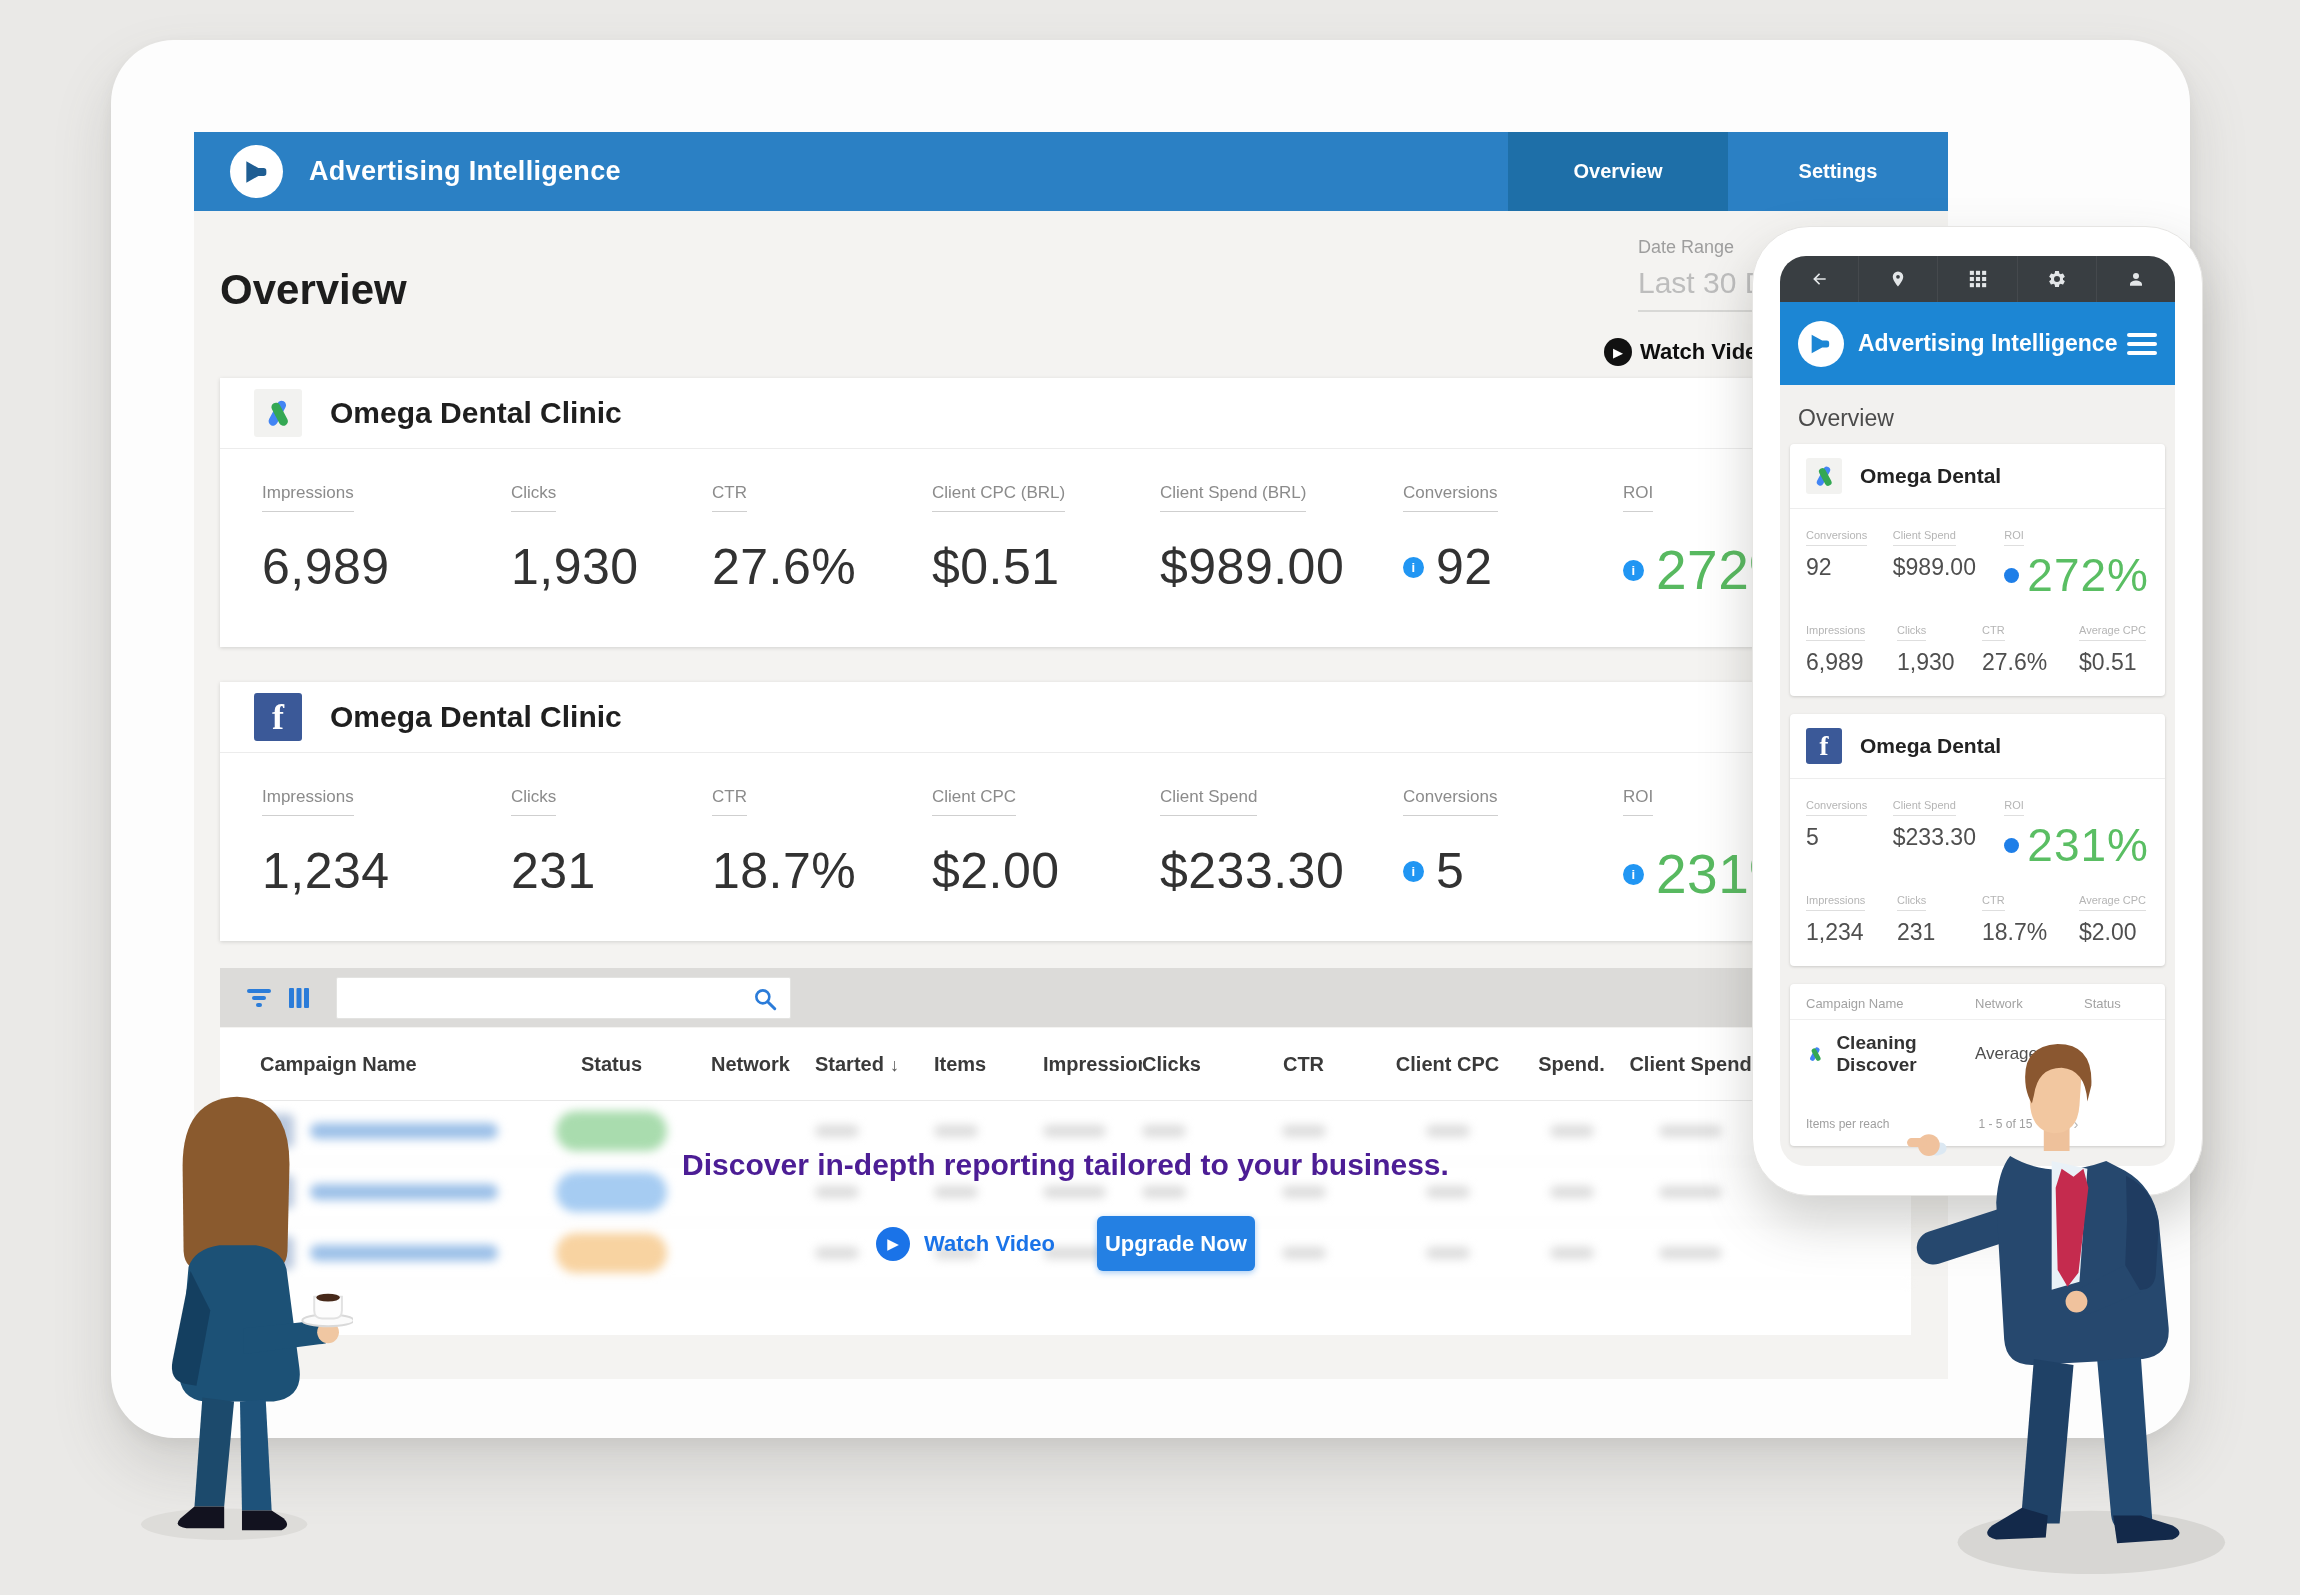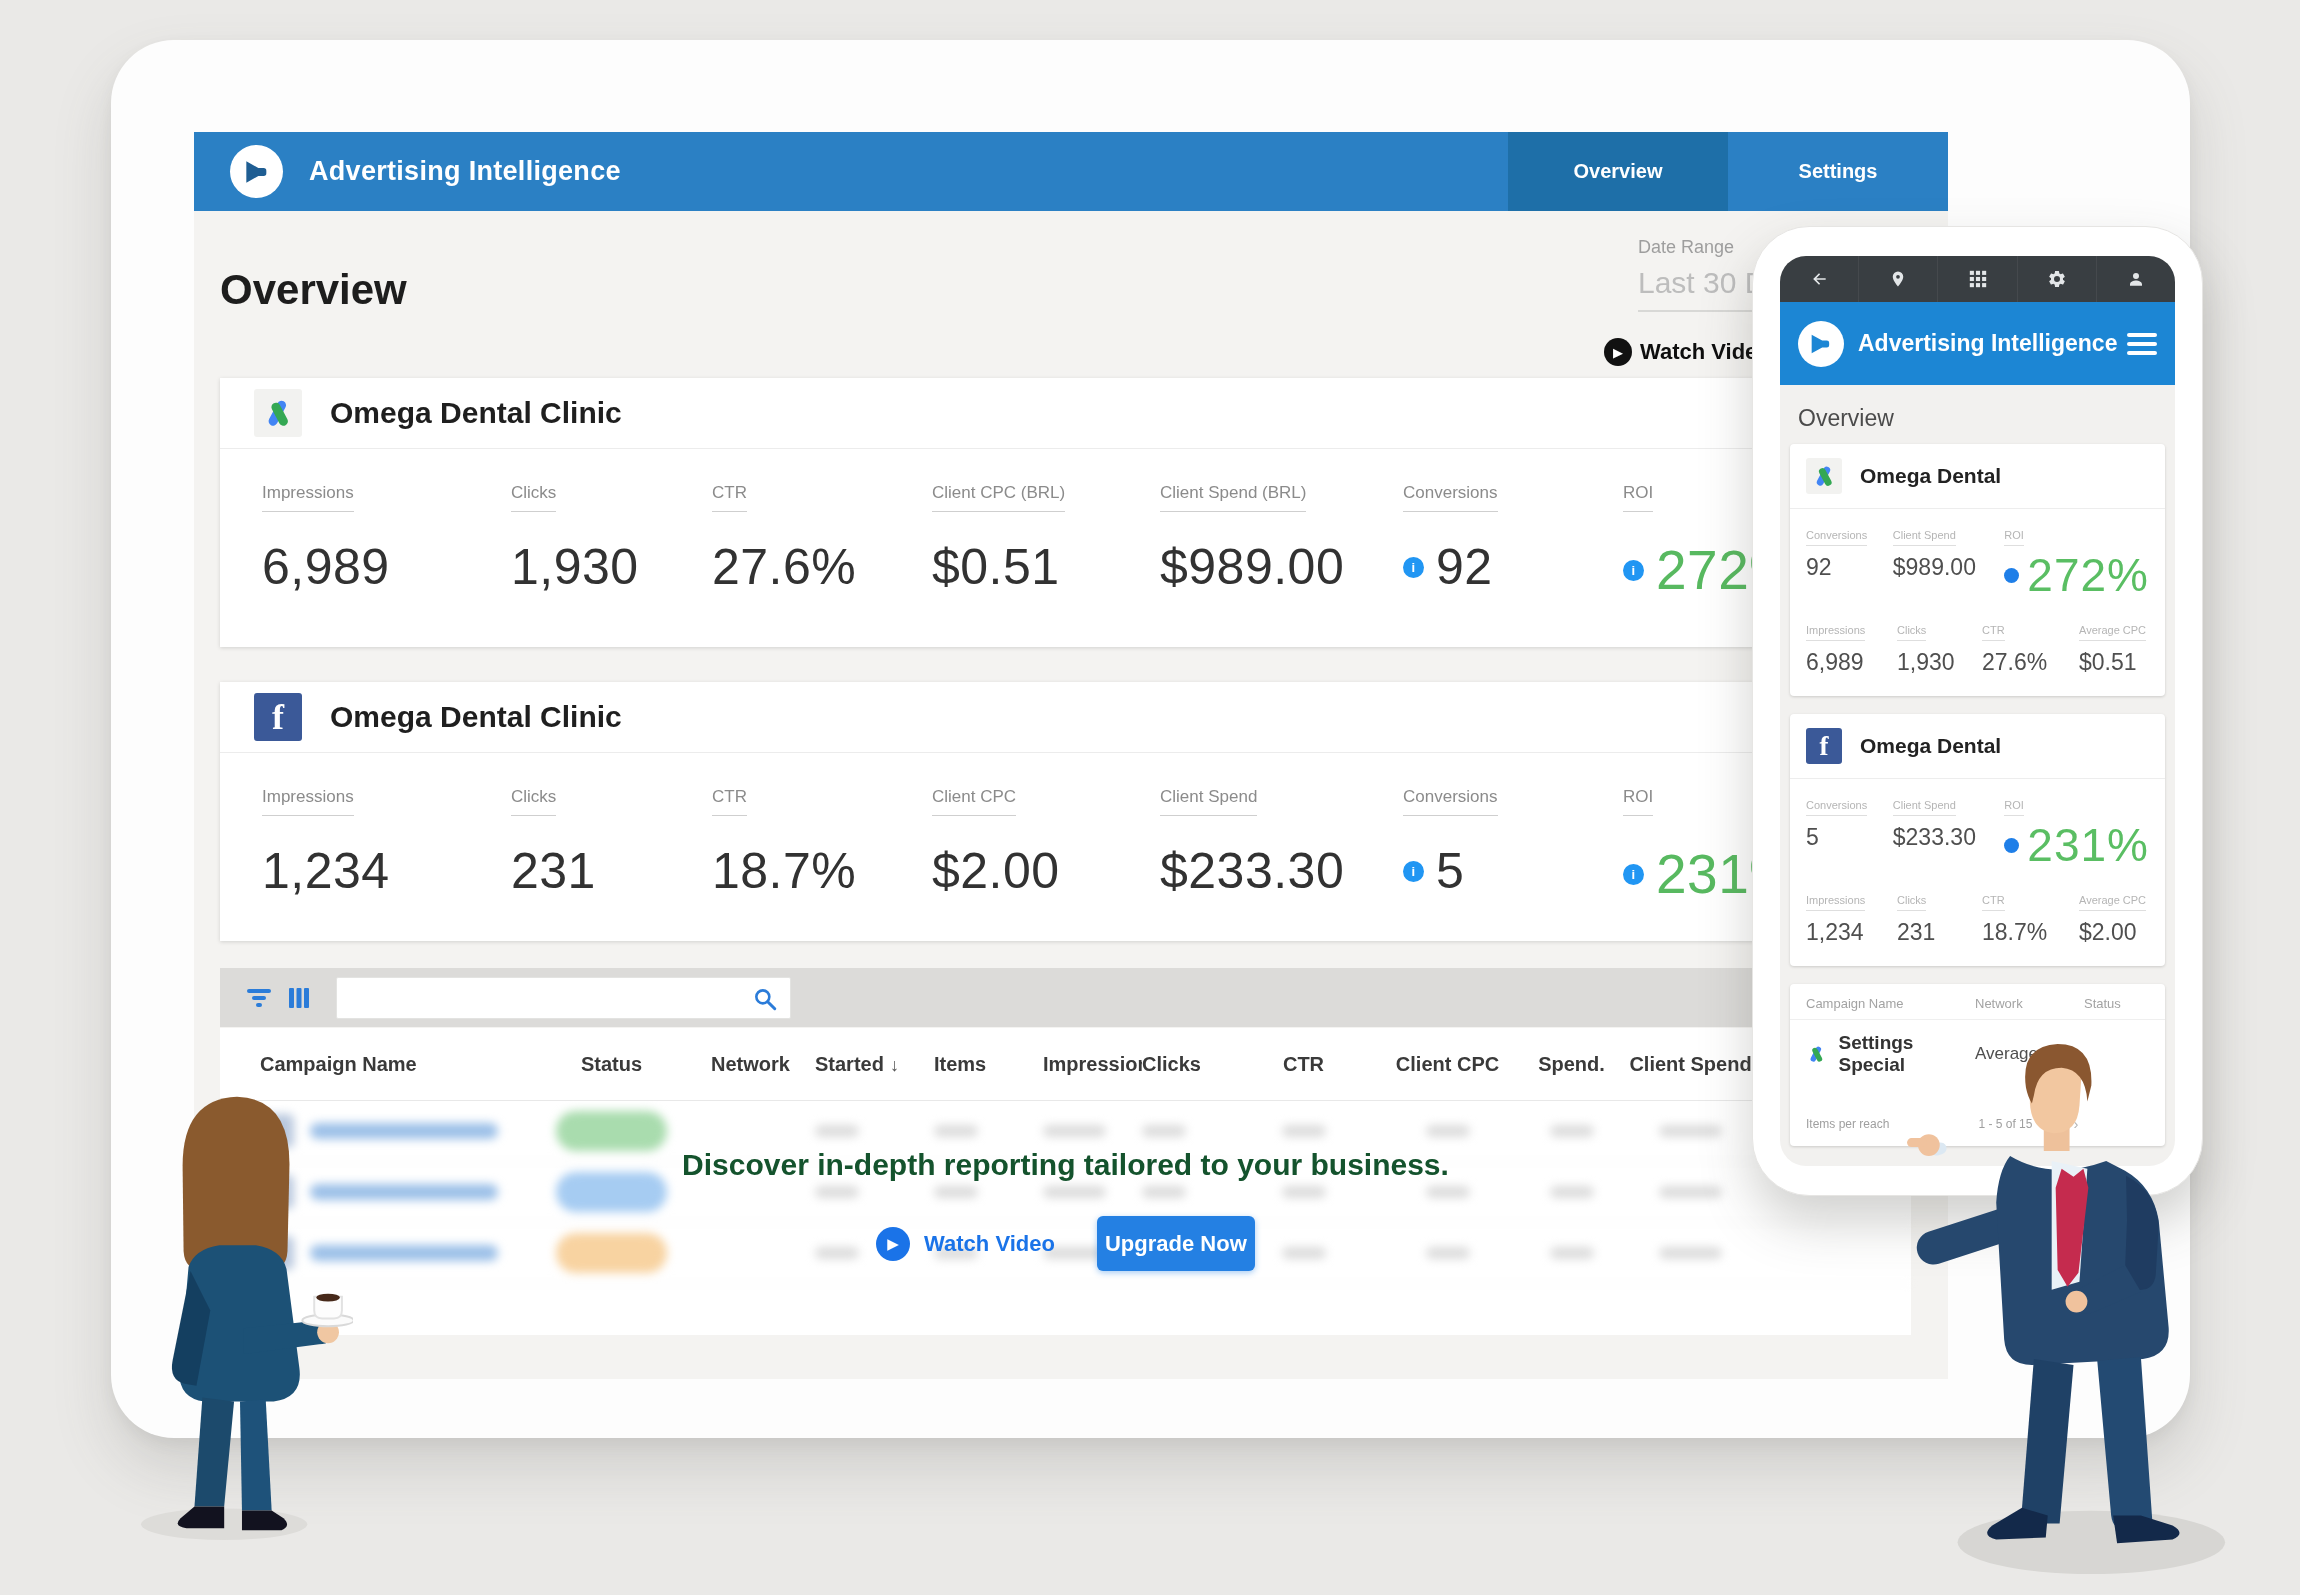--- a/index.html
+++ b/index.html
@@ -84,21 +84,21 @@
     padding-left:40px; height:61px; align-items:center; border-bottom:1px solid #f1f1f1;
     filter:blur(5px); }
   .r-ic { width:34px; height:34px; border-radius:6px; background:#b9c8de; display:inline-block; vertical-align:middle; }
   .r-name { display:inline-block; vertical-align:middle; margin-left:16px; width:188px; height:16px; border-radius:8px; background:#9cc0e8; }
   .pill { width:111px; height:40px; border-radius:20px; }
   .bar { height:12px; border-radius:6px; background:#dcdcdc; width:63px; }
   .bar.sm { width:44px; }
 
   
   .promo { position:absolute; left:26px; top:937px; width:1691px; text-align:center; z-index:4; }
-  .promo-title { font-size:30px; font-weight:bold; color:#14532d; }
+  .promo-title { font-size:30px; font-weight:bold; color:#4c1d95; }
   .promo-body { font-size:21px; color:#3c3c3c; margin-top:26px; }
   .promo-actions { margin-top:34px; display:flex; align-items:center; justify-content:center; gap:42px; }
   .watch-link { display:flex; align-items:center; gap:14px; cursor:pointer; }
   .play-blue { width:34px; height:34px; border-radius:50%; background:#1a73e8; color:#fff;
     display:flex; align-items:center; justify-content:center; font-size:15px; }
   .watch-link .lbl { font-size:22px; font-weight:bold; color:#1a73e8; }
   .upgrade-btn { width:158px; height:55px; background:#2480e3; border:none; border-radius:6px;
     color:#fff; font-size:22px; font-weight:bold; font-family:"Liberation Sans", sans-serif; cursor:pointer;
     box-shadow:0 2px 6px rgba(36,128,227,.4); }
 
@@ -518,21 +518,21 @@
             <div class="p-th p-tc1">Campaign Name</div>
             <div class="p-th p-tc2">Network</div>
             <div class="p-th p-tc3">Status</div>
           </div>
           <div class="p-trow">
             <div class="p-row-name">
               <svg width="22" height="22" viewBox="0 0 34 34">
                   <rect x="12" y="4" width="9" height="27" rx="4.5" fill="#4285f4" transform="rotate(28 17 17)"></rect>
                   <rect x="14" y="6" width="9" height="25" rx="4.5" fill="#34a853" transform="rotate(-28 18 18)"></rect>
                 </svg>
-              <span class="nm">Settings Special</span>
+              <span class="nm">Cleaning Discover</span>
             </div>
             <div class="p-net">Average</div>
             <div class="p-tc3"><span class="status-dot"></span></div>
           </div>
           <div class="p-foot">
             <span class="ipp">Items per reach</span>
             <span class="rng">1 - 5 of 15</span>
             <span class="chev">‹</span>
             <span class="chev">›</span>
           </div>

